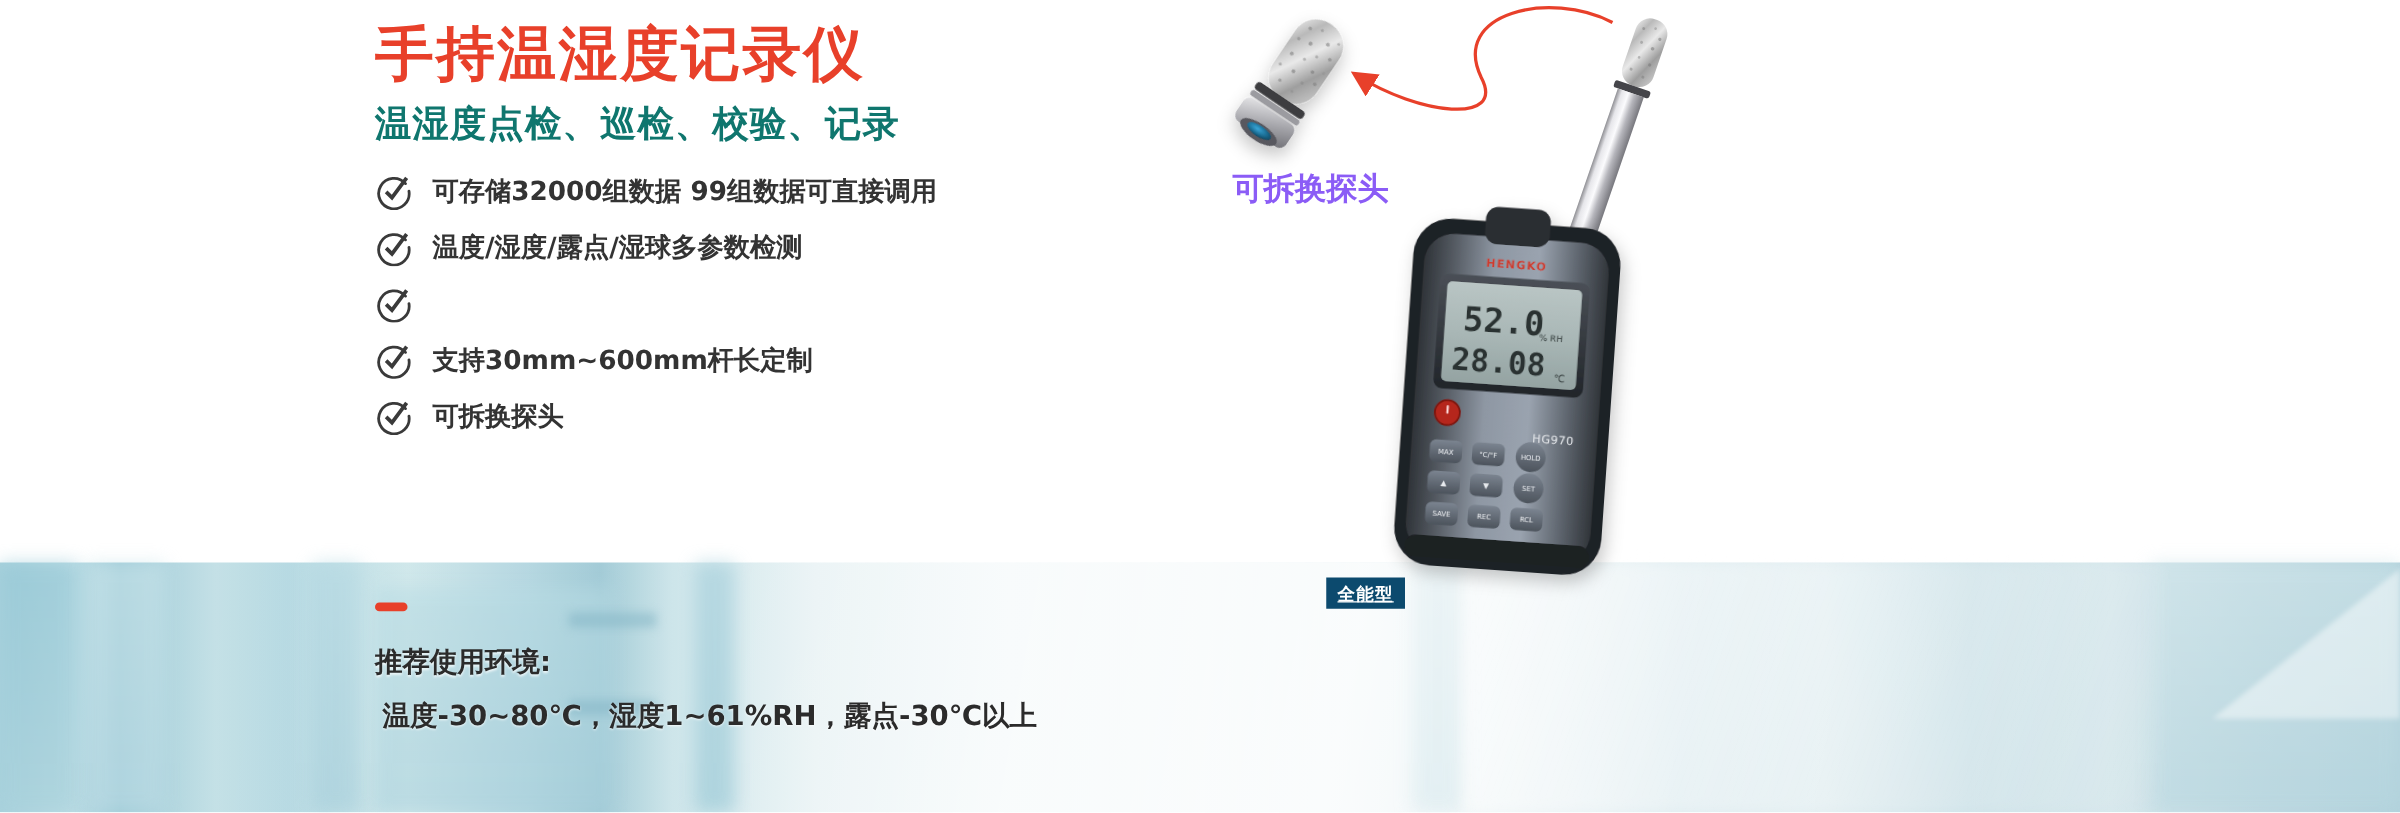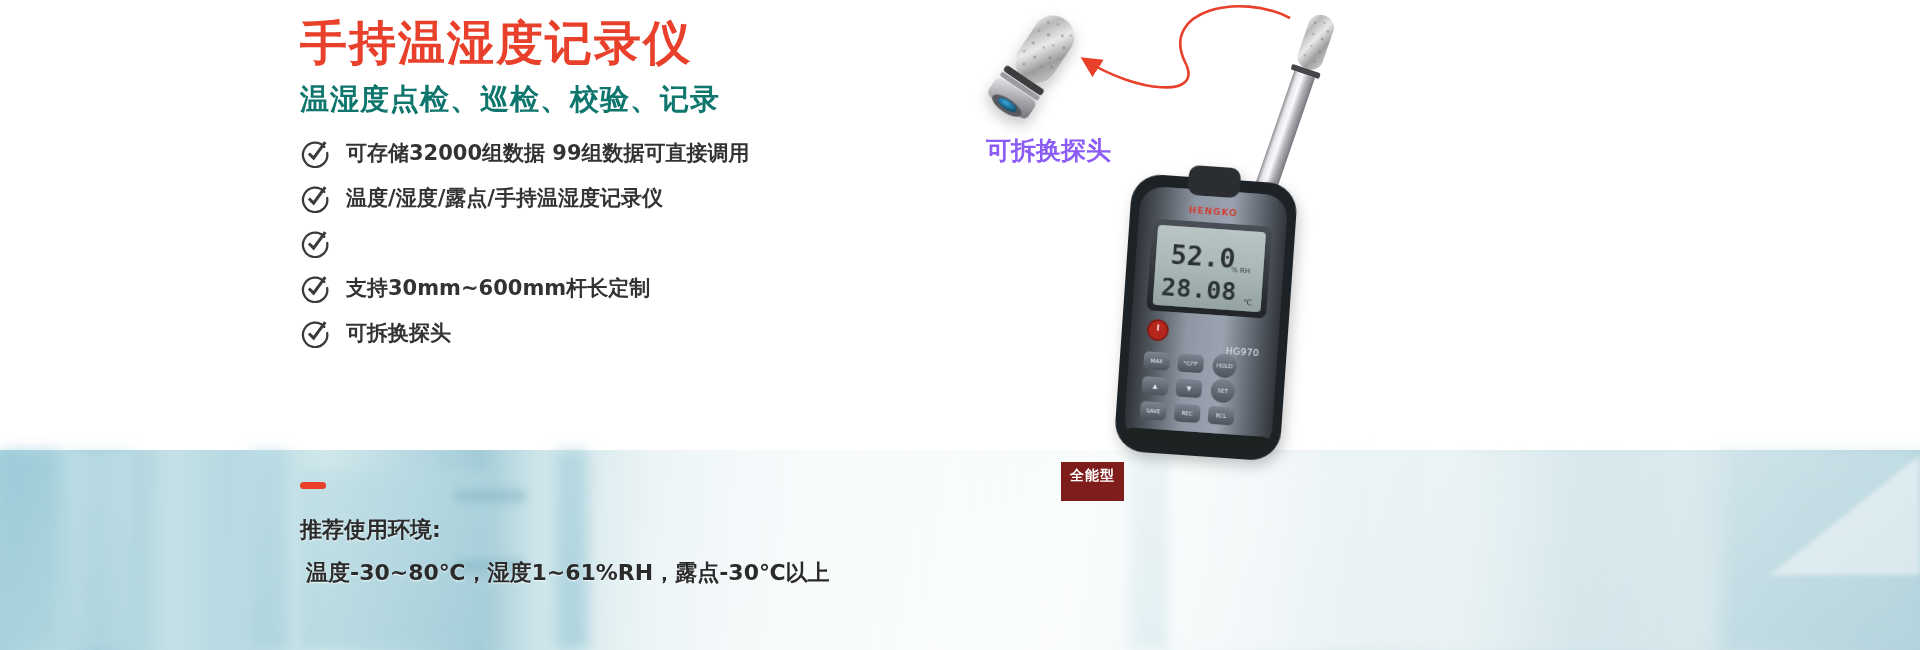--- a/index.html
+++ b/index.html
@@ -140,26 +140,27 @@
   }
 
   .probe-label {
     position:absolute; left:986px; top:134px;
     font-size:25px; font-weight:bold; color:#8b5cf6;
     white-space:nowrap;
     font-family:"DejaVu Sans","Liberation Sans",sans-serif;
   }
   .badge-allround {
     position:absolute; left:1061px; top:462px;
-    background:#7f1d1d; color:#ffffff;
+    background:#0c4a6e; color:#ffffff;
     font-size:14px; font-weight:bold;
-    padding:5px 9px 16px 9px;
+    padding:5px 9px 2px 9px;
     letter-spacing:1px;
     font-family:"DejaVu Sans","Liberation Sans",sans-serif;
     white-space:nowrap;
+    text-decoration:underline;
   }
   .svg-art { position:absolute; left:0; top:0; width:1920px; height:650px; pointer-events:none; }
 </style>
 </head>
 <body>
 
 <div id="banner">
 
   <div class="bg-band"></div>
   <div class="bg-blurshape bs1"></div>
@@ -191,21 +192,21 @@
         <span class="feature-text">可存储32000组数据  99组数据可直接调用</span>
       </div>
 
       <div class="feature-row">
         <span class="check-icon">
           <svg viewBox="0 0 32 32" width="30" height="30">
             <path d="M26 9.5 A13 13 0 1 0 29 16" fill="none" stroke="#3a3a3a" stroke-width="2.4" stroke-linecap="round"></path>
             <path d="M9.5 16.5 L14.5 21.5 L27 4.5" fill="none" stroke="#3a3a3a" stroke-width="3.2"></path>
           </svg>
         </span>
-        <span class="feature-text">温度/湿度/露点/手持温湿度记录仪</span>
+        <span class="feature-text">温度/湿度/露点/湿球多参数检测</span>
       </div>
 
       <div class="feature-row">
         <span class="check-icon">
           <svg viewBox="0 0 32 32" width="30" height="30">
             <path d="M26 9.5 A13 13 0 1 0 29 16" fill="none" stroke="#3a3a3a" stroke-width="2.4" stroke-linecap="round"></path>
             <path d="M9.5 16.5 L14.5 21.5 L27 4.5" fill="none" stroke="#3a3a3a" stroke-width="3.2"></path>
           </svg>
         </span>
       </div>

